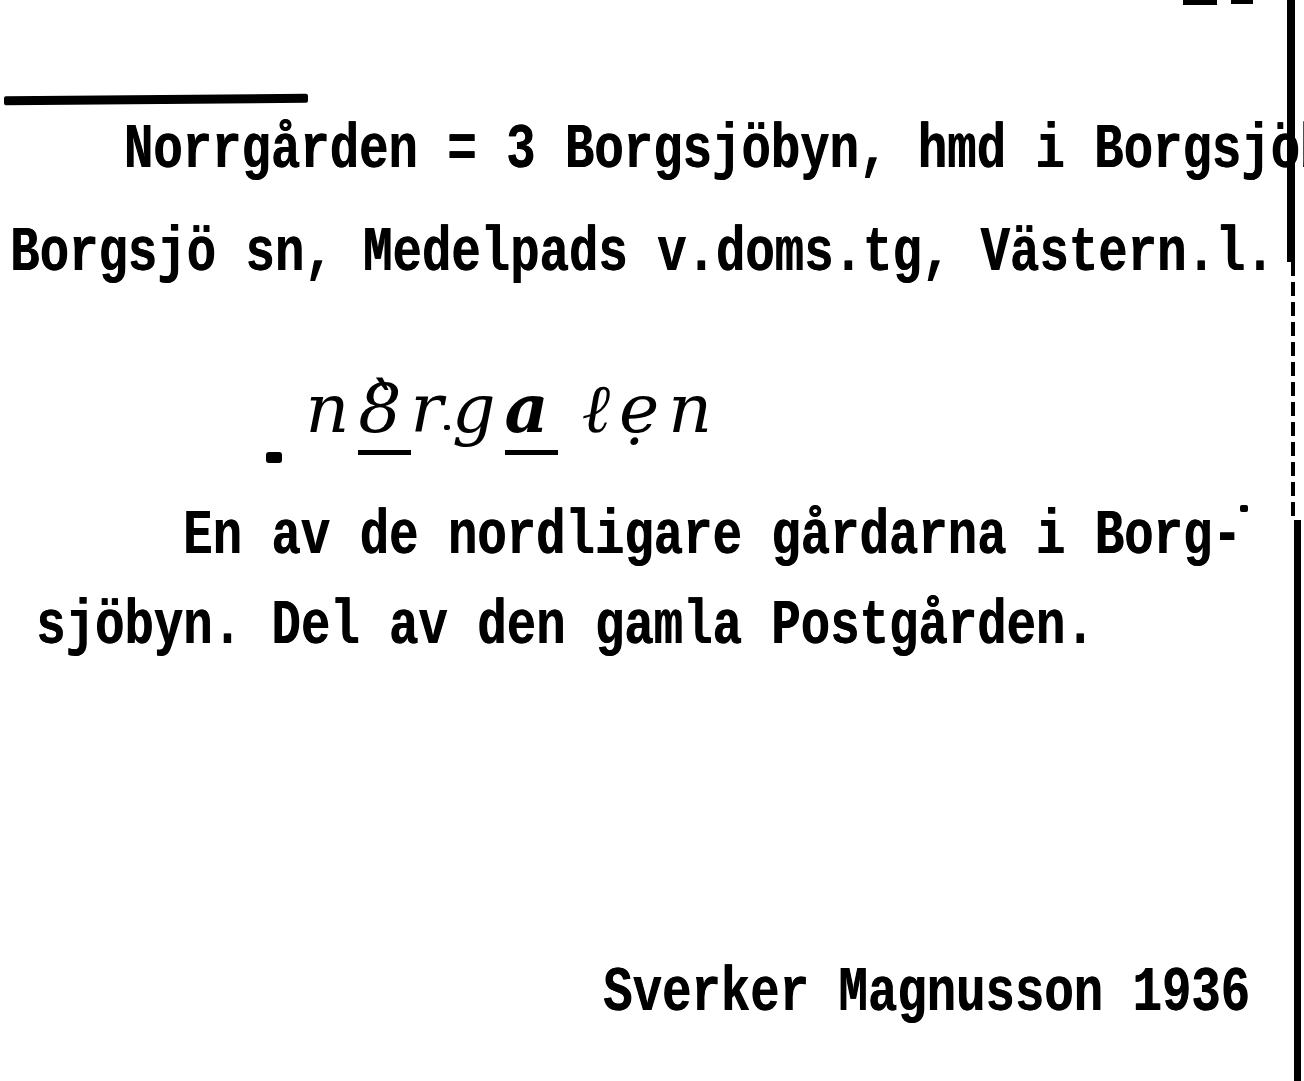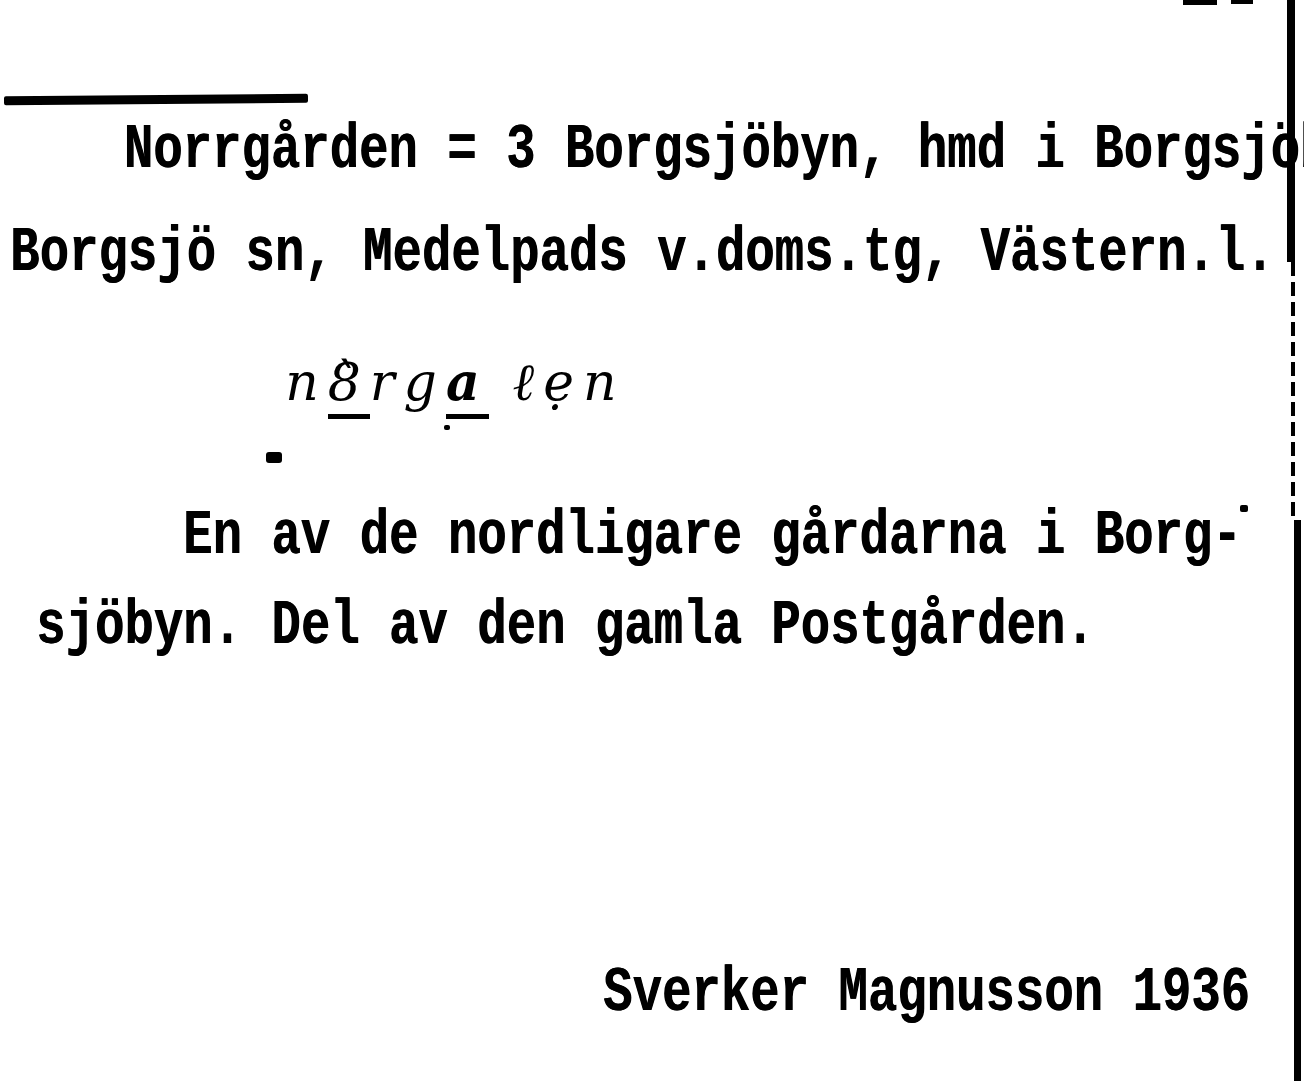--- a/index.html
+++ b/index.html
@@ -40,21 +40,21 @@
     transform: rotate(-0.5deg);
     border-radius: 2px;
   }
   
   .hand {
     position: absolute;
     left: 183px;
     top: 296px;
     font-family: "DejaVu Serif", serif;
     font-style: italic;
-    font-size: 52px;
+    font-size: 68px;
     line-height: 1.1;
     letter-spacing: 9px;
     color: #000;
     white-space: pre;
   }
   .hand .ul {
     border-bottom: 5px solid #000;
     padding-bottom: 2px;
   }
   .hand .heavy {

